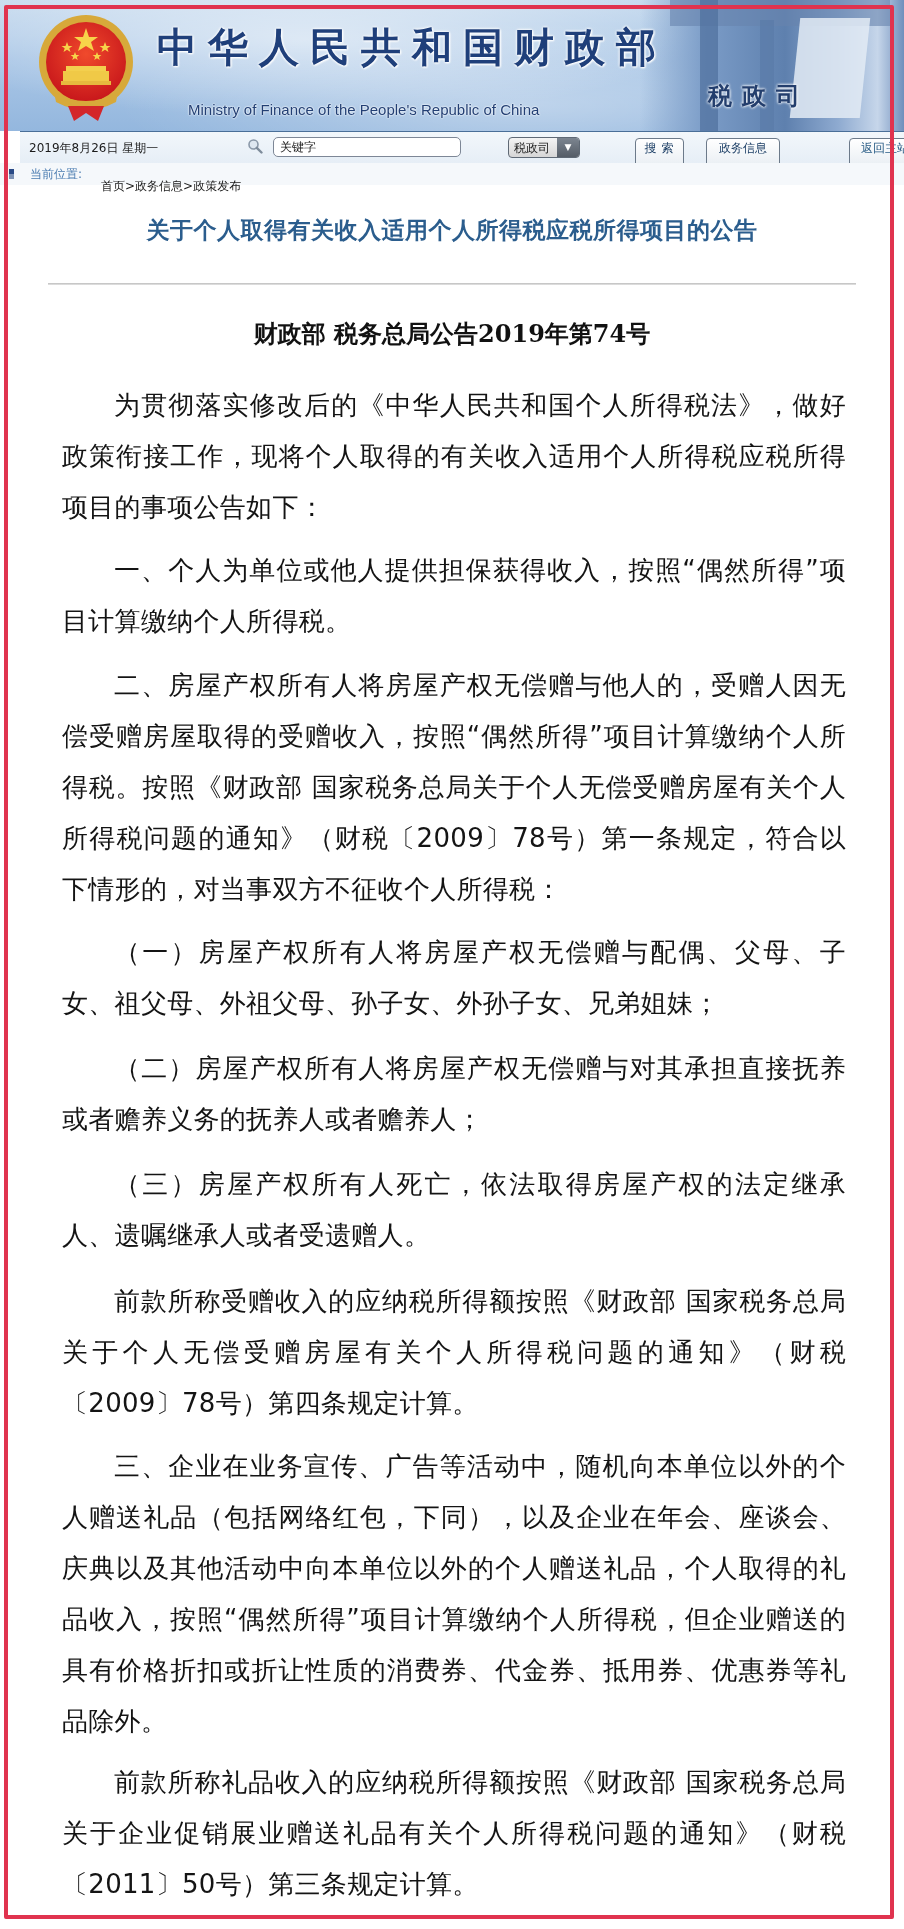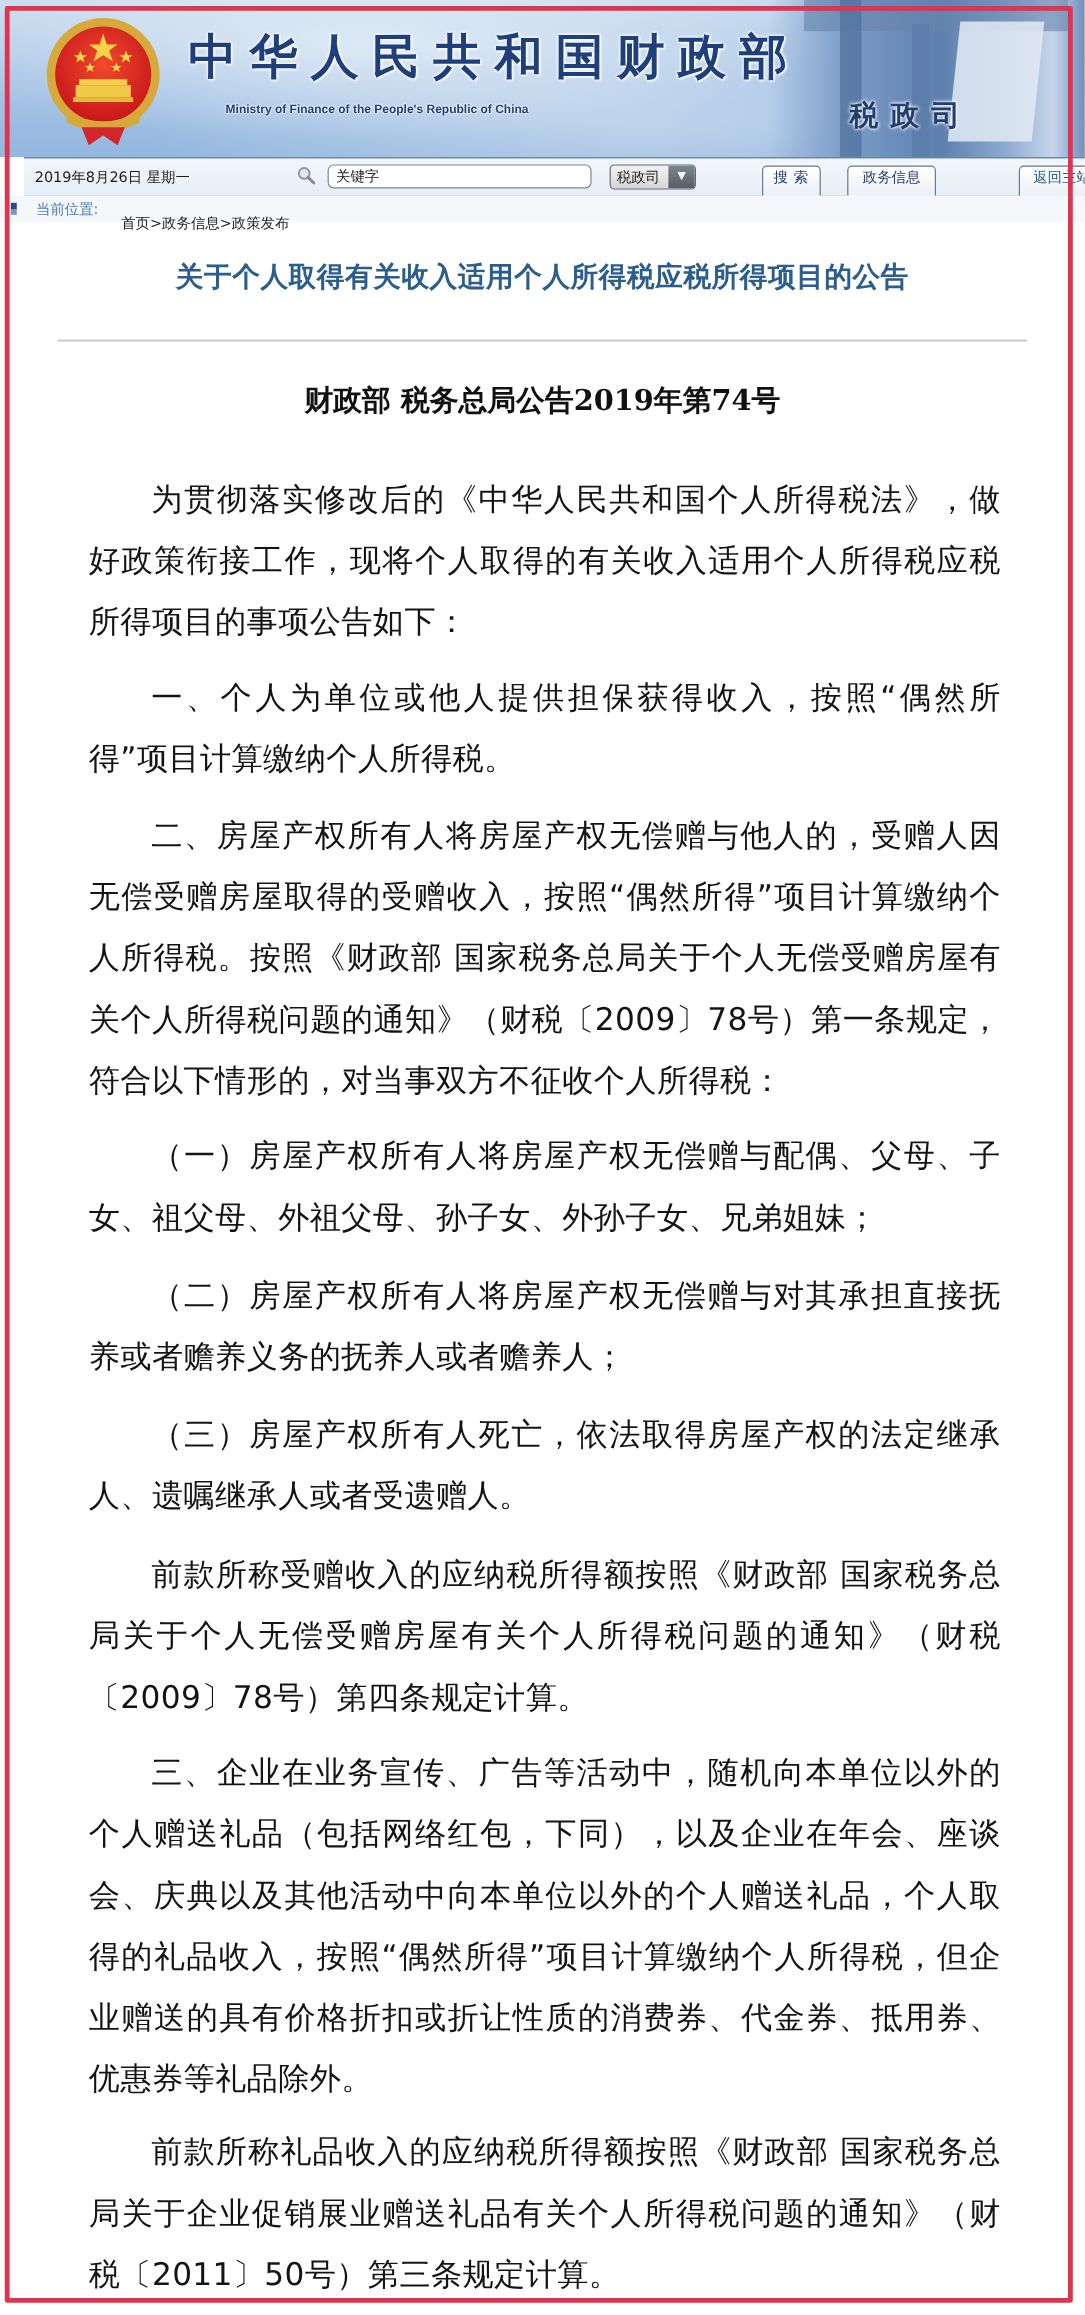--- a/index.html
+++ b/index.html
@@ -38,44 +38,44 @@
       position: absolute; left: 34px; top: 14px; width: 104px; height: 108px;
     }
     .title-cn {
       position: absolute; left: 157px; top: 20px;
       font-family: "DejaVu Serif", "Liberation Serif", serif;
       font-size: 40px; font-weight: bold; letter-spacing: 11px;
       color: #1f3f7a;
       text-shadow: 0 0 3px #ffffff, 0 0 3px #ffffff, 1px 1px 2px #ffffff;
     }
     .title-en {
-      position: absolute; left: 188px; top: 86px;
+      position: absolute; left: 188px; top: 101px;
       font-family: "Liberation Sans", sans-serif;
-      font-size: 10px; font-weight: bold; color: #223f74;
+      font-size: 15px; font-weight: normal; color: #223f74;
       text-shadow: 0 0 2px #ffffff, 0 0 2px #ffffff;
     }
     .dept-name {
       position: absolute; left: 708px; top: 80px;
       font-family: "DejaVu Serif", "Liberation Serif", serif;
       font-size: 24px; font-weight: bold; letter-spacing: 10px;
       color: #233e6d;
       text-shadow: 0 0 3px #ffffff, 0 0 3px #ffffff;
     }
     
     .toolbar {
       position: absolute; left: 0; top: 131px; width: 904px; height: 31px;
       background: linear-gradient(180deg, #f2f7fb, #e6eef6);
       border-top: 1px solid #4a6f98;
       border-bottom: 1px solid #8aa3bd;
       font-size: 12px; color: #222; margin-left: 20px;
     }
     .date { position: absolute; left: 9px; top: 8px; font-size: 12px; color:#1b1b1b; }
     .search-icon { position: absolute; left: 227px; top: 6px; width: 16px; height: 16px; }
     .search-input {
-      position: absolute; left: 253px; top: 5px; width: 220px; height: 20px;
+      position: absolute; left: 253px; top: 5px; width: 188px; height: 20px;
       border: 1px solid #7d8796; border-radius: 5px; background: #fff;
       font-size: 12px; padding: 0 0 0 6px; box-sizing: border-box; color: #222;
       font-family: "DejaVu Sans", sans-serif; line-height: 18px;
     }
     .scope-select {
       position: absolute; left: 488px; top: 5px; width: 72px; height: 21px;
       border: 1px solid #5f6975; border-radius: 4px;
       background: linear-gradient(180deg, #f4f4f4, #d6d6d6);
       font-size: 12px; box-sizing: border-box; overflow: hidden;
     }
@@ -117,21 +117,21 @@
       position: absolute; left: 0; top: 318px; width: 904px; text-align: center;
       font-family: "DejaVu Serif", "Liberation Serif", serif;
       font-size: 24px; font-weight: bold; color: #111;
     }
     .body-text {
       position: absolute; left: 62px; width: 784px;
       font-size: 26px; line-height: 51px; color: #141414;
       text-align: justify; text-justify: inter-character;
       letter-spacing: 0.3px;
     }
-    .para { margin: 12px; text-indent: 2em; }
+    .para { margin: 0; text-indent: 2em; }
   </style>
 </head>
 <body>
 
 <div class="banner">
   <div class="sky"></div>
   <div class="building">
     <div class="roof"></div>
       <div class="col1"></div>
       <div class="col2"></div>

